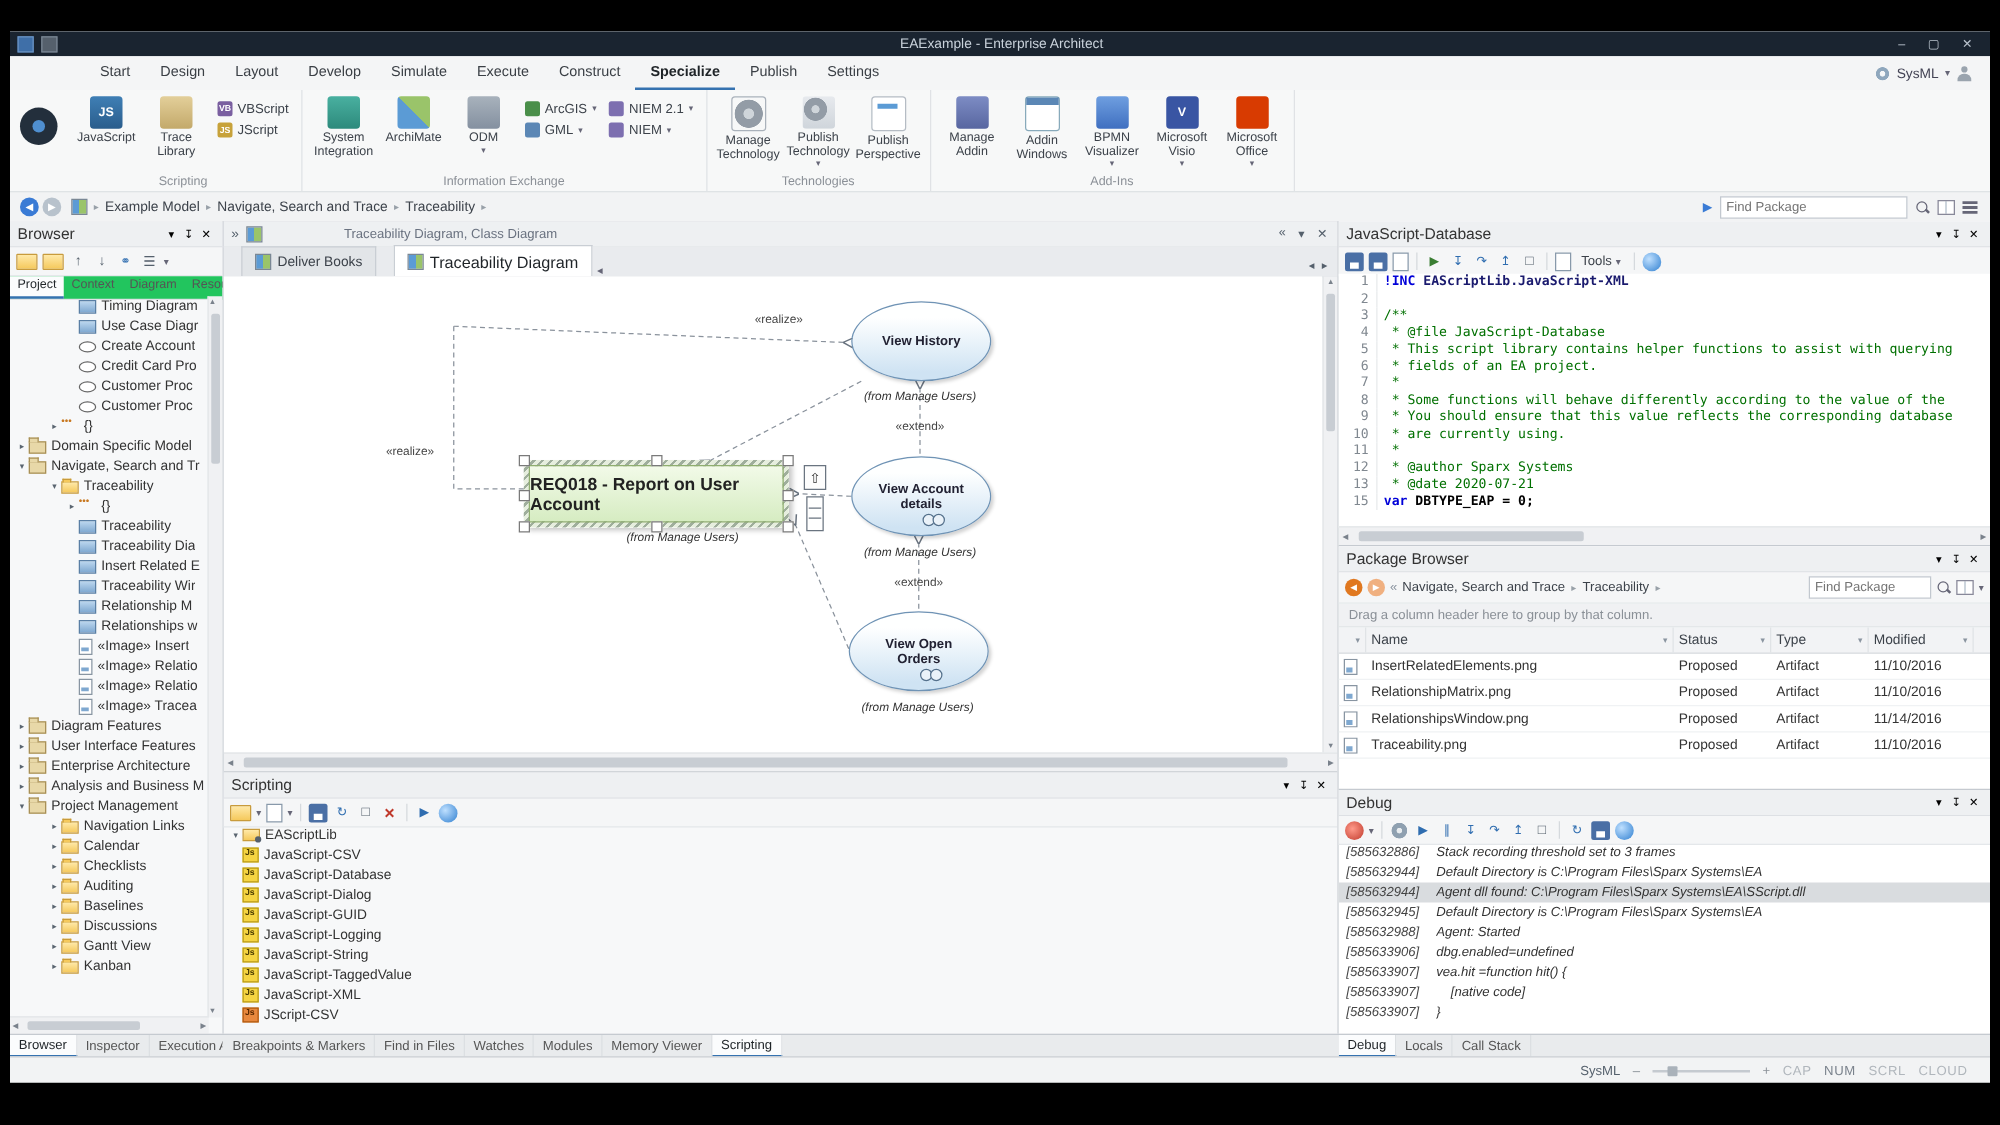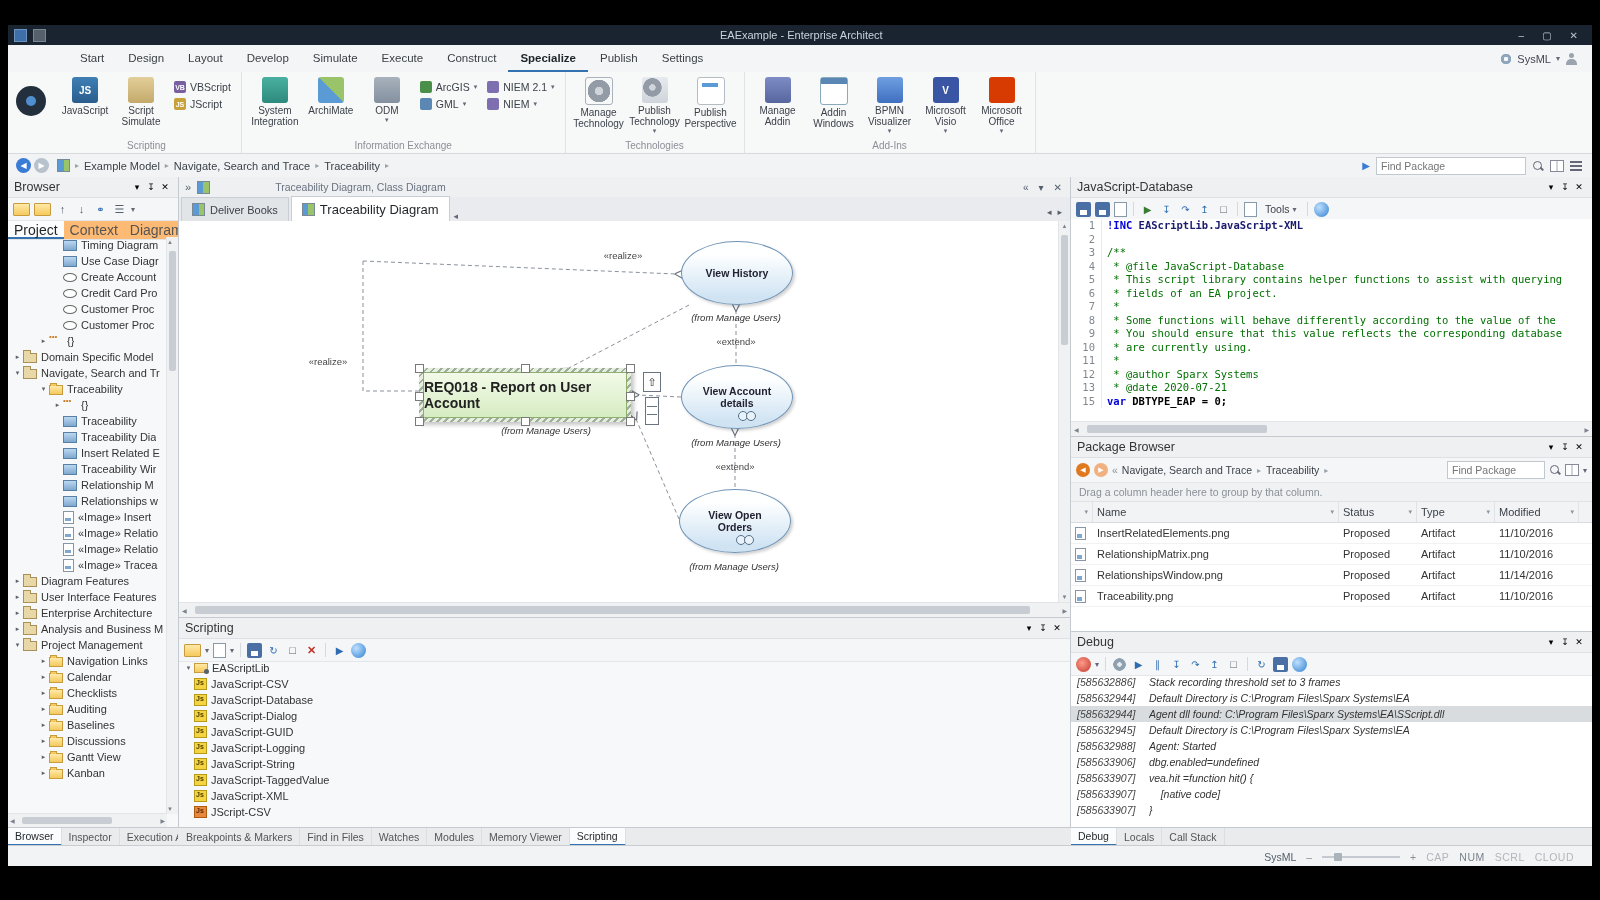--- a/index.html
+++ b/index.html
@@ -102,21 +102,21 @@
   .mi.blue{color:#2f6db0;background:none;font-size:10px;}
   .mi.red{color:#c0392b;background:none;font-size:11px;font-weight:bold;}
   .mi.globe{background:radial-gradient(circle at 35% 35%, #bfe0ff,#2f7fd0);border-radius:50%;}
   .mi.bug{background:radial-gradient(circle at 40% 40%, #ff9a8a,#c0392b);border-radius:50%;}
   .mi.gear{background:radial-gradient(circle at 50% 50%, #e8ecef 2px,#8fa0b0 2.5px 6px,transparent 6.5px);}
   .mi.folder{background:linear-gradient(#ffe9a8,#f5c95c);border:1px solid #c89b3c;height:11px;border-radius:1px;}
   .tools-btn{font-size:10.5px;color:#3c424a;padding:0 4px;display:flex;align-items:center;gap:3px;}
   .tsep{width:1px;height:14px;background:#d5d9dd;margin:0 2px;}
 
   
-  .btabs{height:18px;display:flex;font-size:14px;color:#555;border-bottom:1px solid #e0e3e6;background:#fdba74;}
+  .btabs{height:18px;display:flex;font-size:10px;color:#555;border-bottom:1px solid #e0e3e6;background:#22c55e;}
   .btab{padding:1px 6px 0 6px;}
   .btab.on{color:#1f2428;border-bottom:2px solid #3572b0;background:#fbfcfd;}
   .btree{position:absolute;left:0;top:60px;right:11px;bottom:13px;overflow:hidden;}
   .trow{display:flex;align-items:center;height:16px;padding-left:4px;white-space:nowrap;}
   .tar{width:11px;font-size:7px;color:#5a6570;text-align:center;flex:none;}
   .tico{width:12px;height:10px;flex:none;margin-right:4px;position:relative;}
   .tlabel{font-size:11px;color:#333;overflow:hidden;text-overflow:clip;}
   .trow.lvl1{align-items:center;} .trow.lvl2{padding-left:30px;} .trow.lvl3{padding-left:44px;}
   .trow.dg .tico{background:linear-gradient(#bcd7ef,#7fa8d0);border:1px solid #5a7fa5;height:9px;}
   .trow.ell .tico{border:1px solid #666;border-radius:50%;height:7px;background:#fff;}
@@ -141,21 +141,21 @@
   .sb-ar{position:absolute;color:#7a828c;font-size:6px;line-height:10px;text-align:center;}
   .sb-thumb{position:absolute;background:#c8cdd3;border-radius:2px;}
 
   
   .docstrip{position:absolute;left:0;top:0;width:100%;height:20px;background:#eef0f2;border-bottom:1px solid #dde0e4;display:flex;align-items:center;font-size:10.5px;color:#6a7280;}
   .ds-ic{padding:0 6px;color:#55606c;font-size:11px;}
   .ds-grid{width:11px;height:11px;flex:none;margin-right:5px;background:linear-gradient(90deg,#5b9bd5 50%,#9ac46a 50%);border:1px solid #7a8794;}
   .ds-title{margin-left:60px;white-space:nowrap;}
   .ds-right{margin-left:auto;display:flex;gap:10px;padding-right:8px;color:#55606c;font-size:10px;}
   .doctabs{position:absolute;left:0;top:20px;width:100%;height:24px;background:#e9ebee;border-bottom:1px solid #c9ced4;display:flex;align-items:flex-end;}
-  .dtab{display:flex;align-items:center;height:23px;padding:0 10px;background:#e2e5e8;border:1px solid #c9ced4;border-bottom:none;font-size:11px;color:#3c424a;margin-left:2px;}
+  .dtab{display:flex;align-items:center;height:23px;padding:0 10px;background:#e2e5e8;border:1px solid #c9ced4;border-bottom:none;font-size:11px;color:#3c424a;margin-left:14px;}
   .dtab.on{background:#fff;font-size:13px;color:#1f2428;height:24px;}
   .dt-after{font-size:9px;color:#667;padding:0 4px;}
   .dt-nav{margin-left:auto;display:flex;gap:6px;padding:0 8px 4px 0;color:#55606c;font-size:9px;}
   .canvas{position:absolute;left:0;top:44px;width:879px;height:381px;background:#fff;overflow:hidden;}
   .canvas svg{position:absolute;left:0;top:0;}
   .uc{position:absolute;width:110px;height:62px;border-radius:50%;border:1.5px solid #6f93b5;
       background:linear-gradient(#feffff 20%,#cfe3f3 90%);box-shadow:2px 2px 3px rgba(0,0,0,.18);
       display:flex;align-items:center;justify-content:center;text-align:center;}
   .uc-name{font-size:10.5px;font-weight:bold;color:#223;line-height:12px;padding:0 10px;}
   .twins{position:absolute;bottom:7px;left:58px;display:flex;}
@@ -270,21 +270,21 @@
     <div class="rcircle"></div>
 
     <div class="rgroup">
       <div class="rg-items">
         <div class="bbtn">
           <span class="bico i-js">JS</span>
           <span class="blabel">JavaScript</span>
         </div>
         <div class="bbtn">
           <span class="bico i-lib"></span>
-          <span class="blabel">Script Simulate</span>
+          <span class="blabel">Trace Library</span>
         </div>
         <div class="scol">
           <div class="sbtn">
             <span class="sico i-vb">VB</span>
             <span>VBScript</span>
           </div>
           <div class="sbtn">
             <span class="sico i-jsc">JS</span>
             <span>JScript</span>
           </div>

